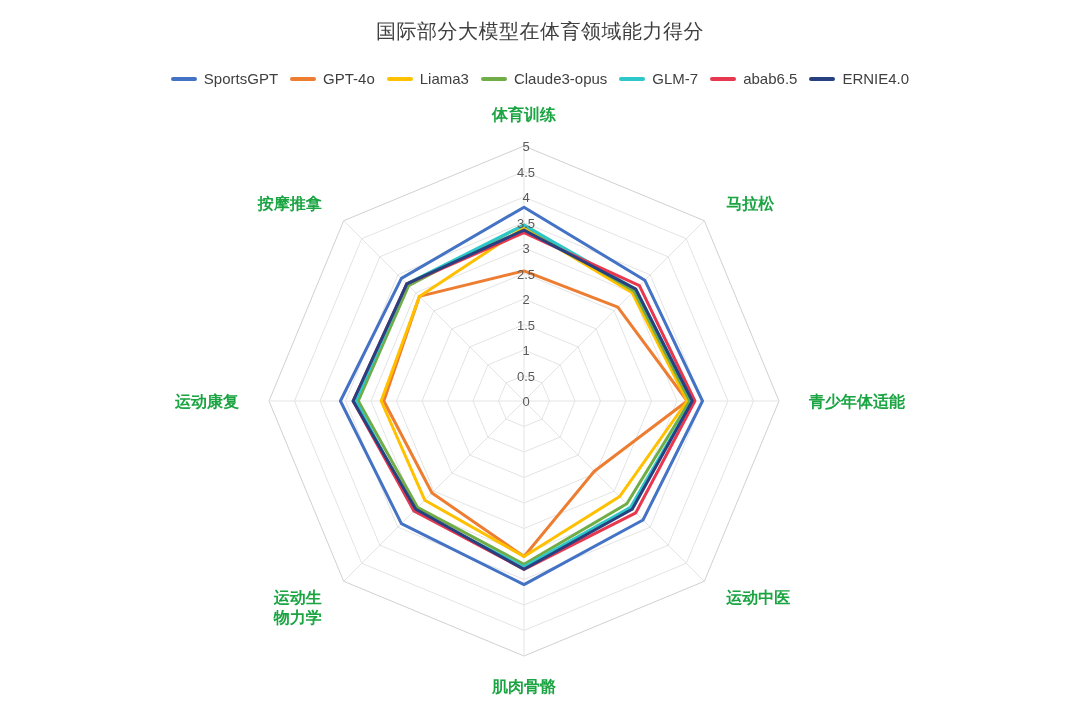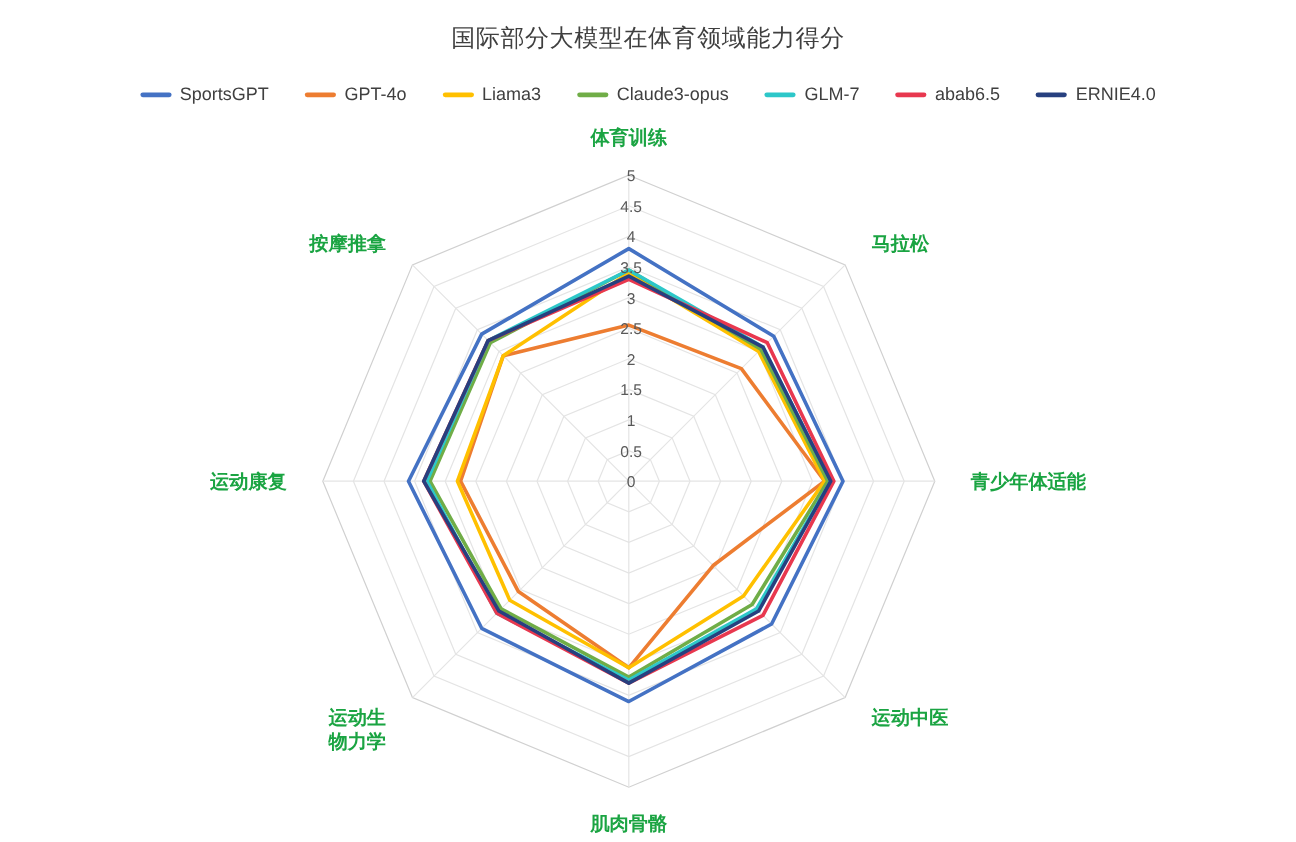--- a/index.html
+++ b/index.html
@@ -31,21 +31,21 @@
     letter-spacing: 0.5px;
   }
   #legend {
     position: absolute;
     top: 70px;
     left: 0;
     width: 1080px;
     display: flex;
     justify-content: center;
     align-items: center;
-    gap: 30px;
+    gap: 12px;
     flex-wrap: nowrap;
   }
   .legend-item {
     display: flex;
     align-items: center;
     gap: 7px;
     font-size: 15px;
     color: #3f3f3f;
     white-space: nowrap;
   }

